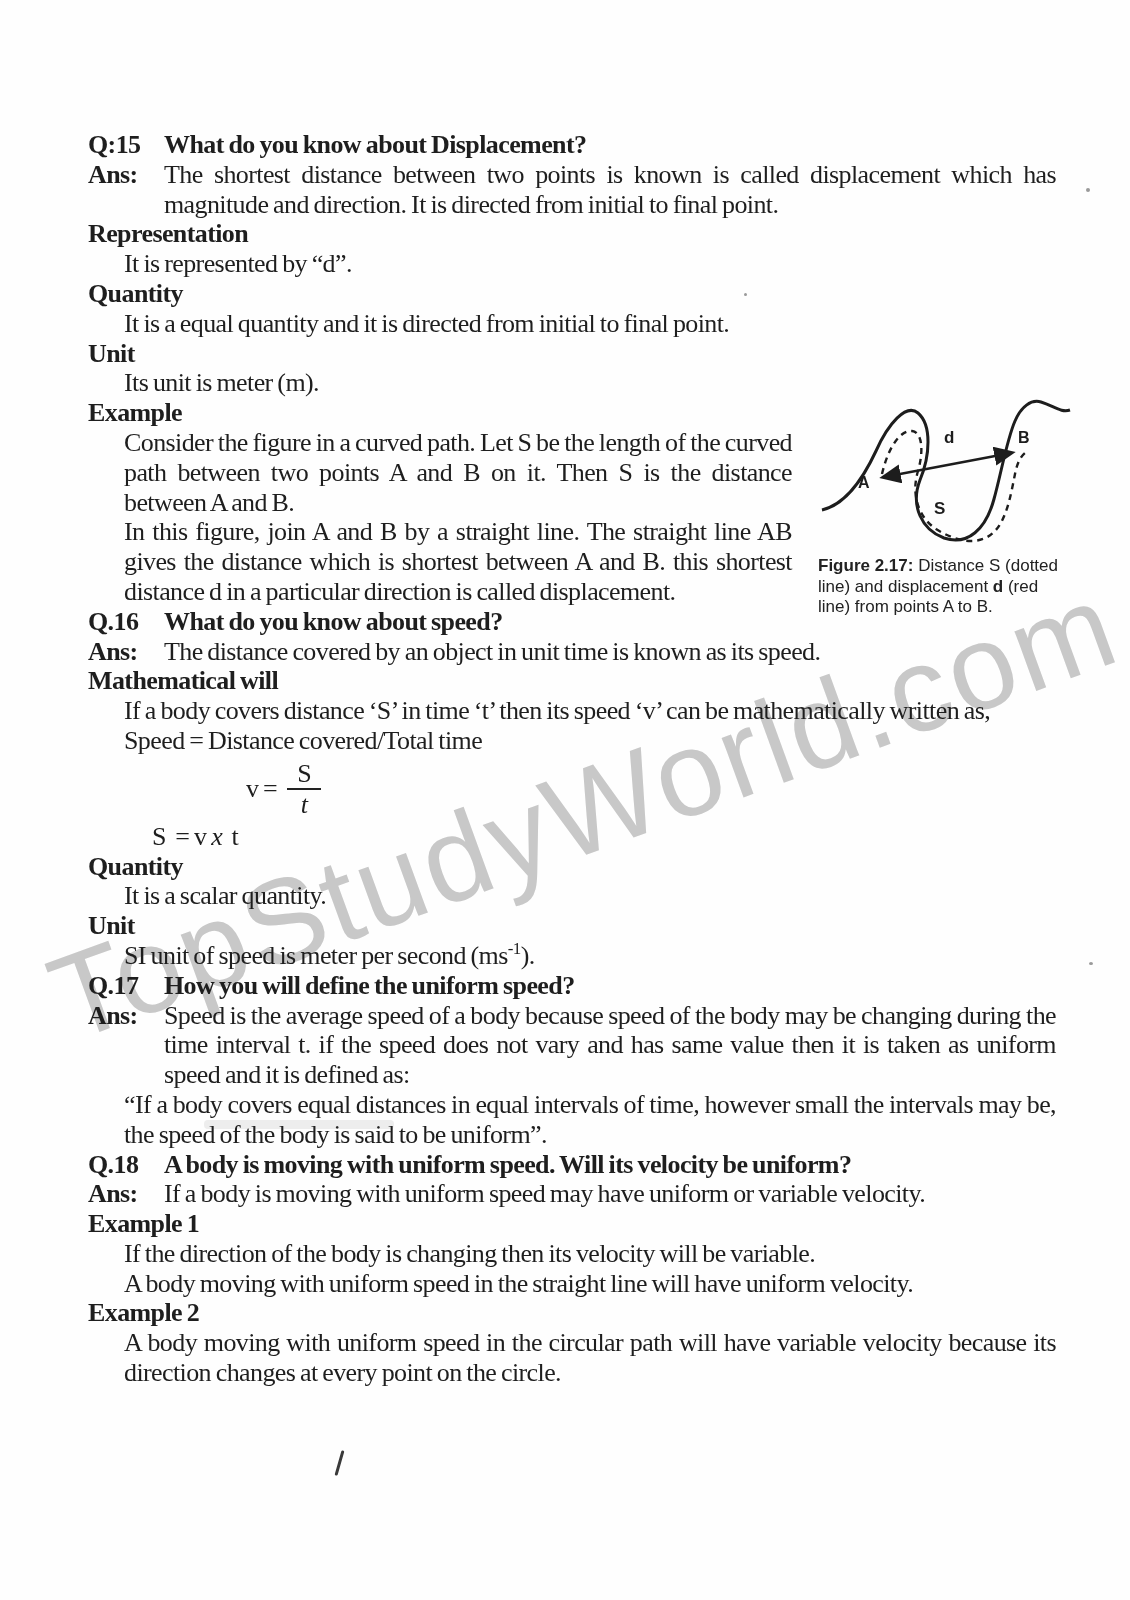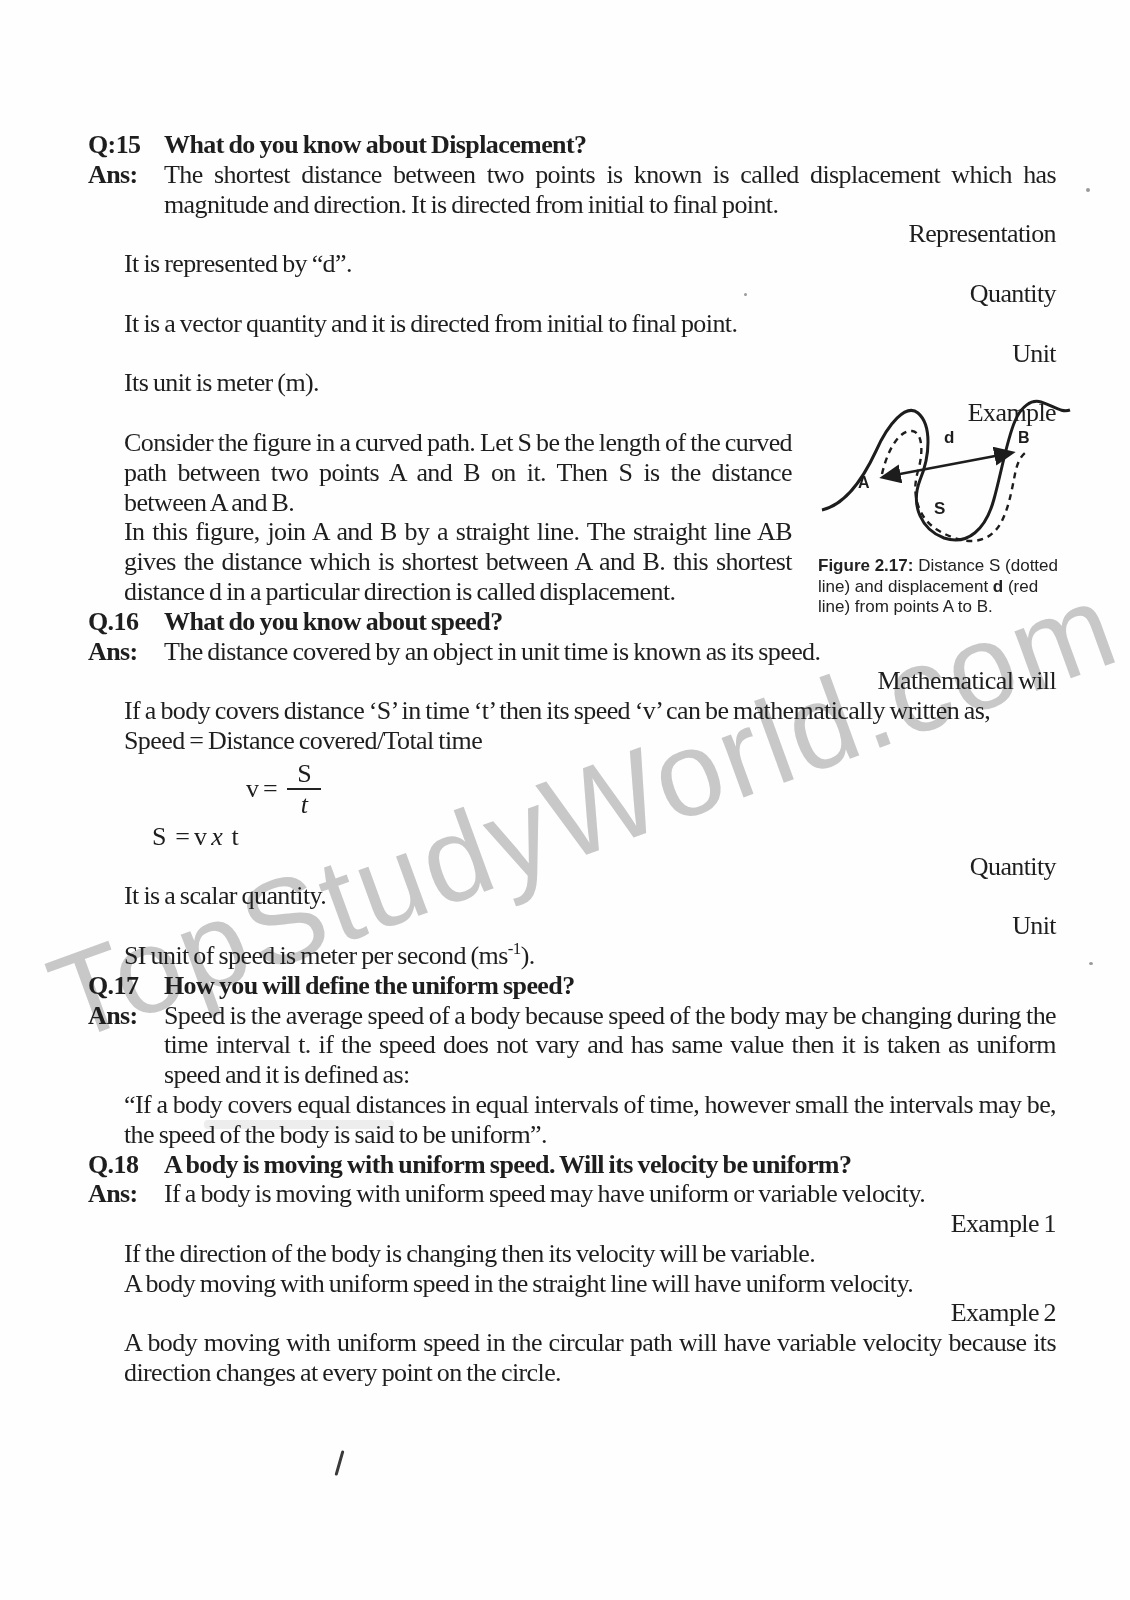--- a/index.html
+++ b/index.html
@@ -22,21 +22,21 @@
     z-index:0;user-select:none;
   }
   
   .content{
     position:relative;z-index:1;
     padding:130px 74px 0 88px;
     font-size:26px;line-height:29.8px;
     letter-spacing:-0.6px;word-spacing:-1.2px;
   }
   p{margin:0;}
-  .b{font-weight:normal;text-align:right;}
+  .b{font-weight:bold;}
   .row{display:flex;align-items:flex-start;}
   .qlab{font-weight:bold;flex:0 0 76px;}
   .qtxt{font-weight:bold;flex:1;}
   .anstxt{flex:1;}
   .just{text-align:justify;}
   .ind{margin-left:36px;}
   .narrow{width:668px;}
   .ind-frac{margin-left:158px;}
   .ind-seq{margin-left:64px;}
   .pre{white-space:pre;}
@@ -82,21 +82,21 @@
       <span class="qlab">Q:15</span>
       <p class="qtxt">What do you know about Displacement?</p>
     </div>
     <div class="row">
       <span class="qlab">Ans:</span>
       <p class="anstxt just">The shortest distance between two points is known is called displacement which has magnitude and direction. It is directed from initial to final point.</p>
     </div>
     <p class="b">Representation</p>
     <p class="ind">It is represented by “d”.</p>
     <p class="b">Quantity</p>
-    <p class="ind">It is a vector quantity and it is directed from initial to final point.</p>
+    <p class="ind">It is a equal quantity and it is directed from initial to final point.</p>
     <p class="b">Unit</p>
     <p class="ind">Its unit is meter (m).</p>
     <p class="b">Example</p>
     <p class="ind just narrow">Consider the figure in a curved path. Let S be the length of the curved path between two points A and B on it. Then S is the distance between A and B.</p>
     <p class="ind just narrow">In this figure, join A and B by a straight line. The straight line AB gives the distance which is shortest between A and B. this shortest distance d in a particular direction is called displacement.</p>
 
     <div class="row">
       <span class="qlab">Q.16</span>
       <p class="qtxt">What do you know about speed?</p>
     </div>

